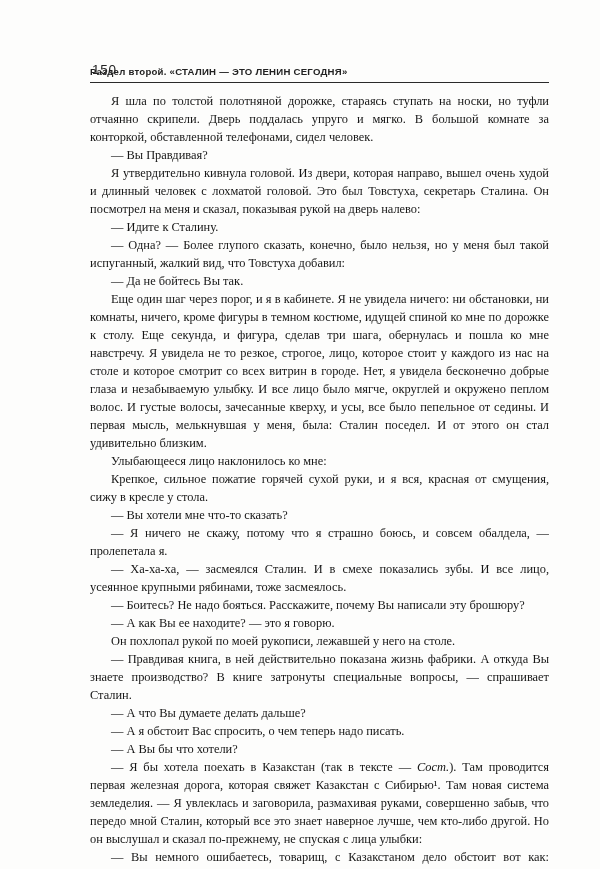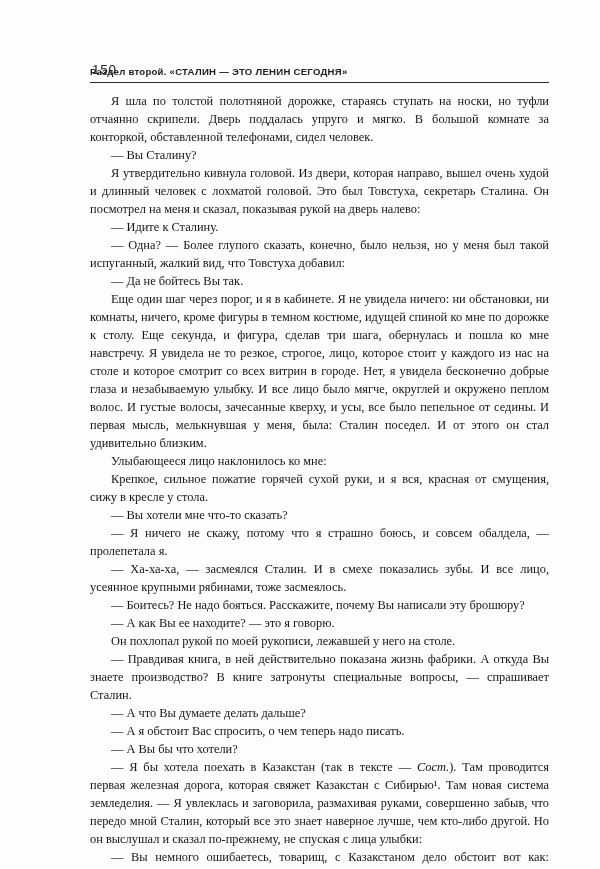--- a/index.html
+++ b/index.html
@@ -71,21 +71,21 @@
   <div class="content">
 
     <header class="page-header">
       <span class="page-number">150</span>
       <span class="running-title">Раздел второй. «СТАЛИН — ЭТО ЛЕНИН СЕГОДНЯ»</span>
     </header>
     <div class="header-rule"></div>
 
     <main class="body-text">
       <p class="para">Я шла по толстой полотняной дорожке, стараясь ступать на носки, но туфли отчаянно скрипели. Дверь поддалась упруго и мягко. В большой комнате за конторкой, обставленной телефонами, сидел человек.</p>
-      <p class="para">— Вы Сталину?</p>
+      <p class="para">— Вы Правдивая?</p>
       <p class="para">Я утвердительно кивнула головой. Из двери, которая направо, вышел очень худой и длинный человек с лохматой головой. Это был Товстуха, секретарь Сталина. Он посмотрел на меня и сказал, показывая рукой на дверь налево:</p>
       <p class="para">— Идите к Сталину.</p>
       <p class="para">— Одна? — Более глупого сказать, конечно, было нельзя, но у меня был такой испуганный, жалкий вид, что Товстуха добавил:</p>
       <p class="para">— Да не бойтесь Вы так.</p>
       <p class="para">Еще один шаг через порог, и я в кабинете. Я не увидела ничего: ни обстановки, ни комнаты, ничего, кроме фигуры в темном костюме, идущей спиной ко мне по дорожке к столу. Еще секунда, и фигура, сделав три шага, обернулась и пошла ко мне навстречу. Я увидела не то резкое, строгое, лицо, которое стоит у каждого из нас на столе и которое смотрит со всех витрин в городе. Нет, я увидела бесконечно добрые глаза и незабываемую улыбку. И все лицо было мягче, округлей и окружено пеплом волос. И густые волосы, зачесанные кверху, и усы, все было пепельное от седины. И первая мысль, мелькнувшая у меня, была: Сталин поседел. И от этого он стал удивительно близким.</p>
       <p class="para">Улыбающееся лицо наклонилось ко мне:</p>
       <p class="para">Крепкое, сильное пожатие горячей сухой руки, и я вся, красная от смущения, сижу в кресле у стола.</p>
       <p class="para">— Вы хотели мне что-то сказать?</p>
       <p class="para">— Я ничего не скажу, потому что я страшно боюсь, и совсем обалдела, — пролепетала я.</p>
       <p class="para">— Ха-ха-ха, — засмеялся Сталин. И в смехе показались зубы. И все лицо, усеянное крупными рябинами, тоже засмеялось.</p>

